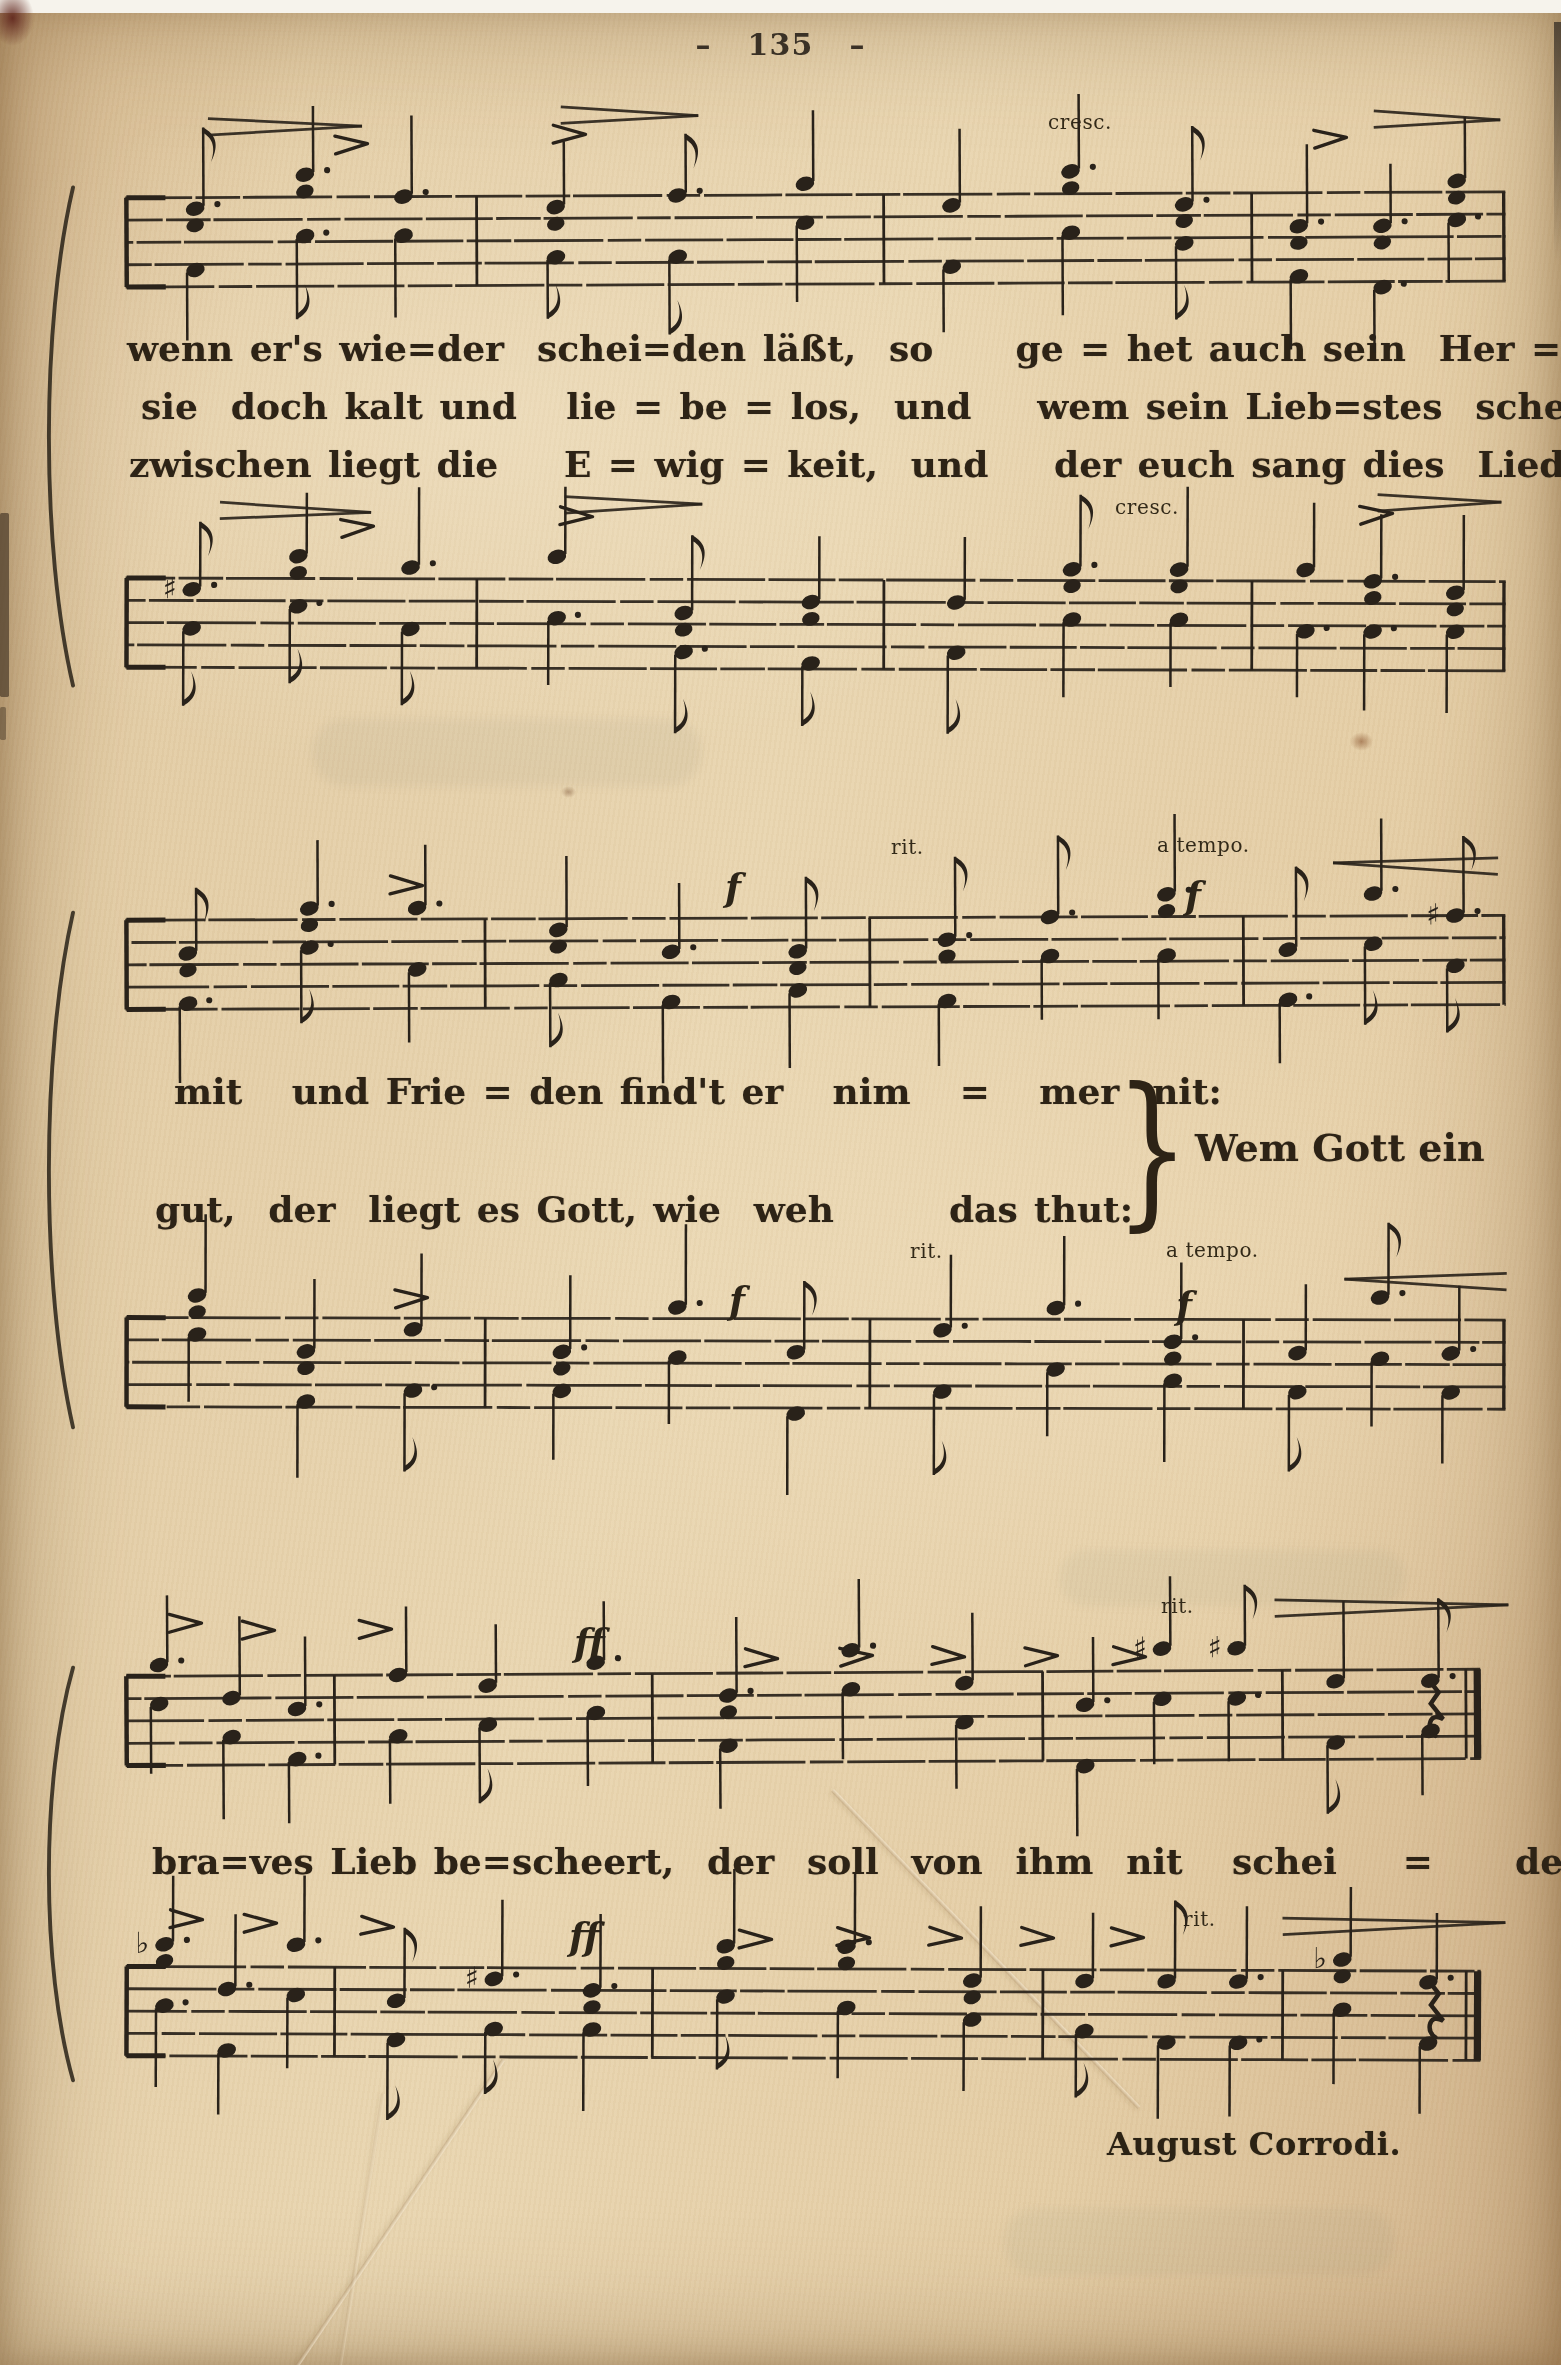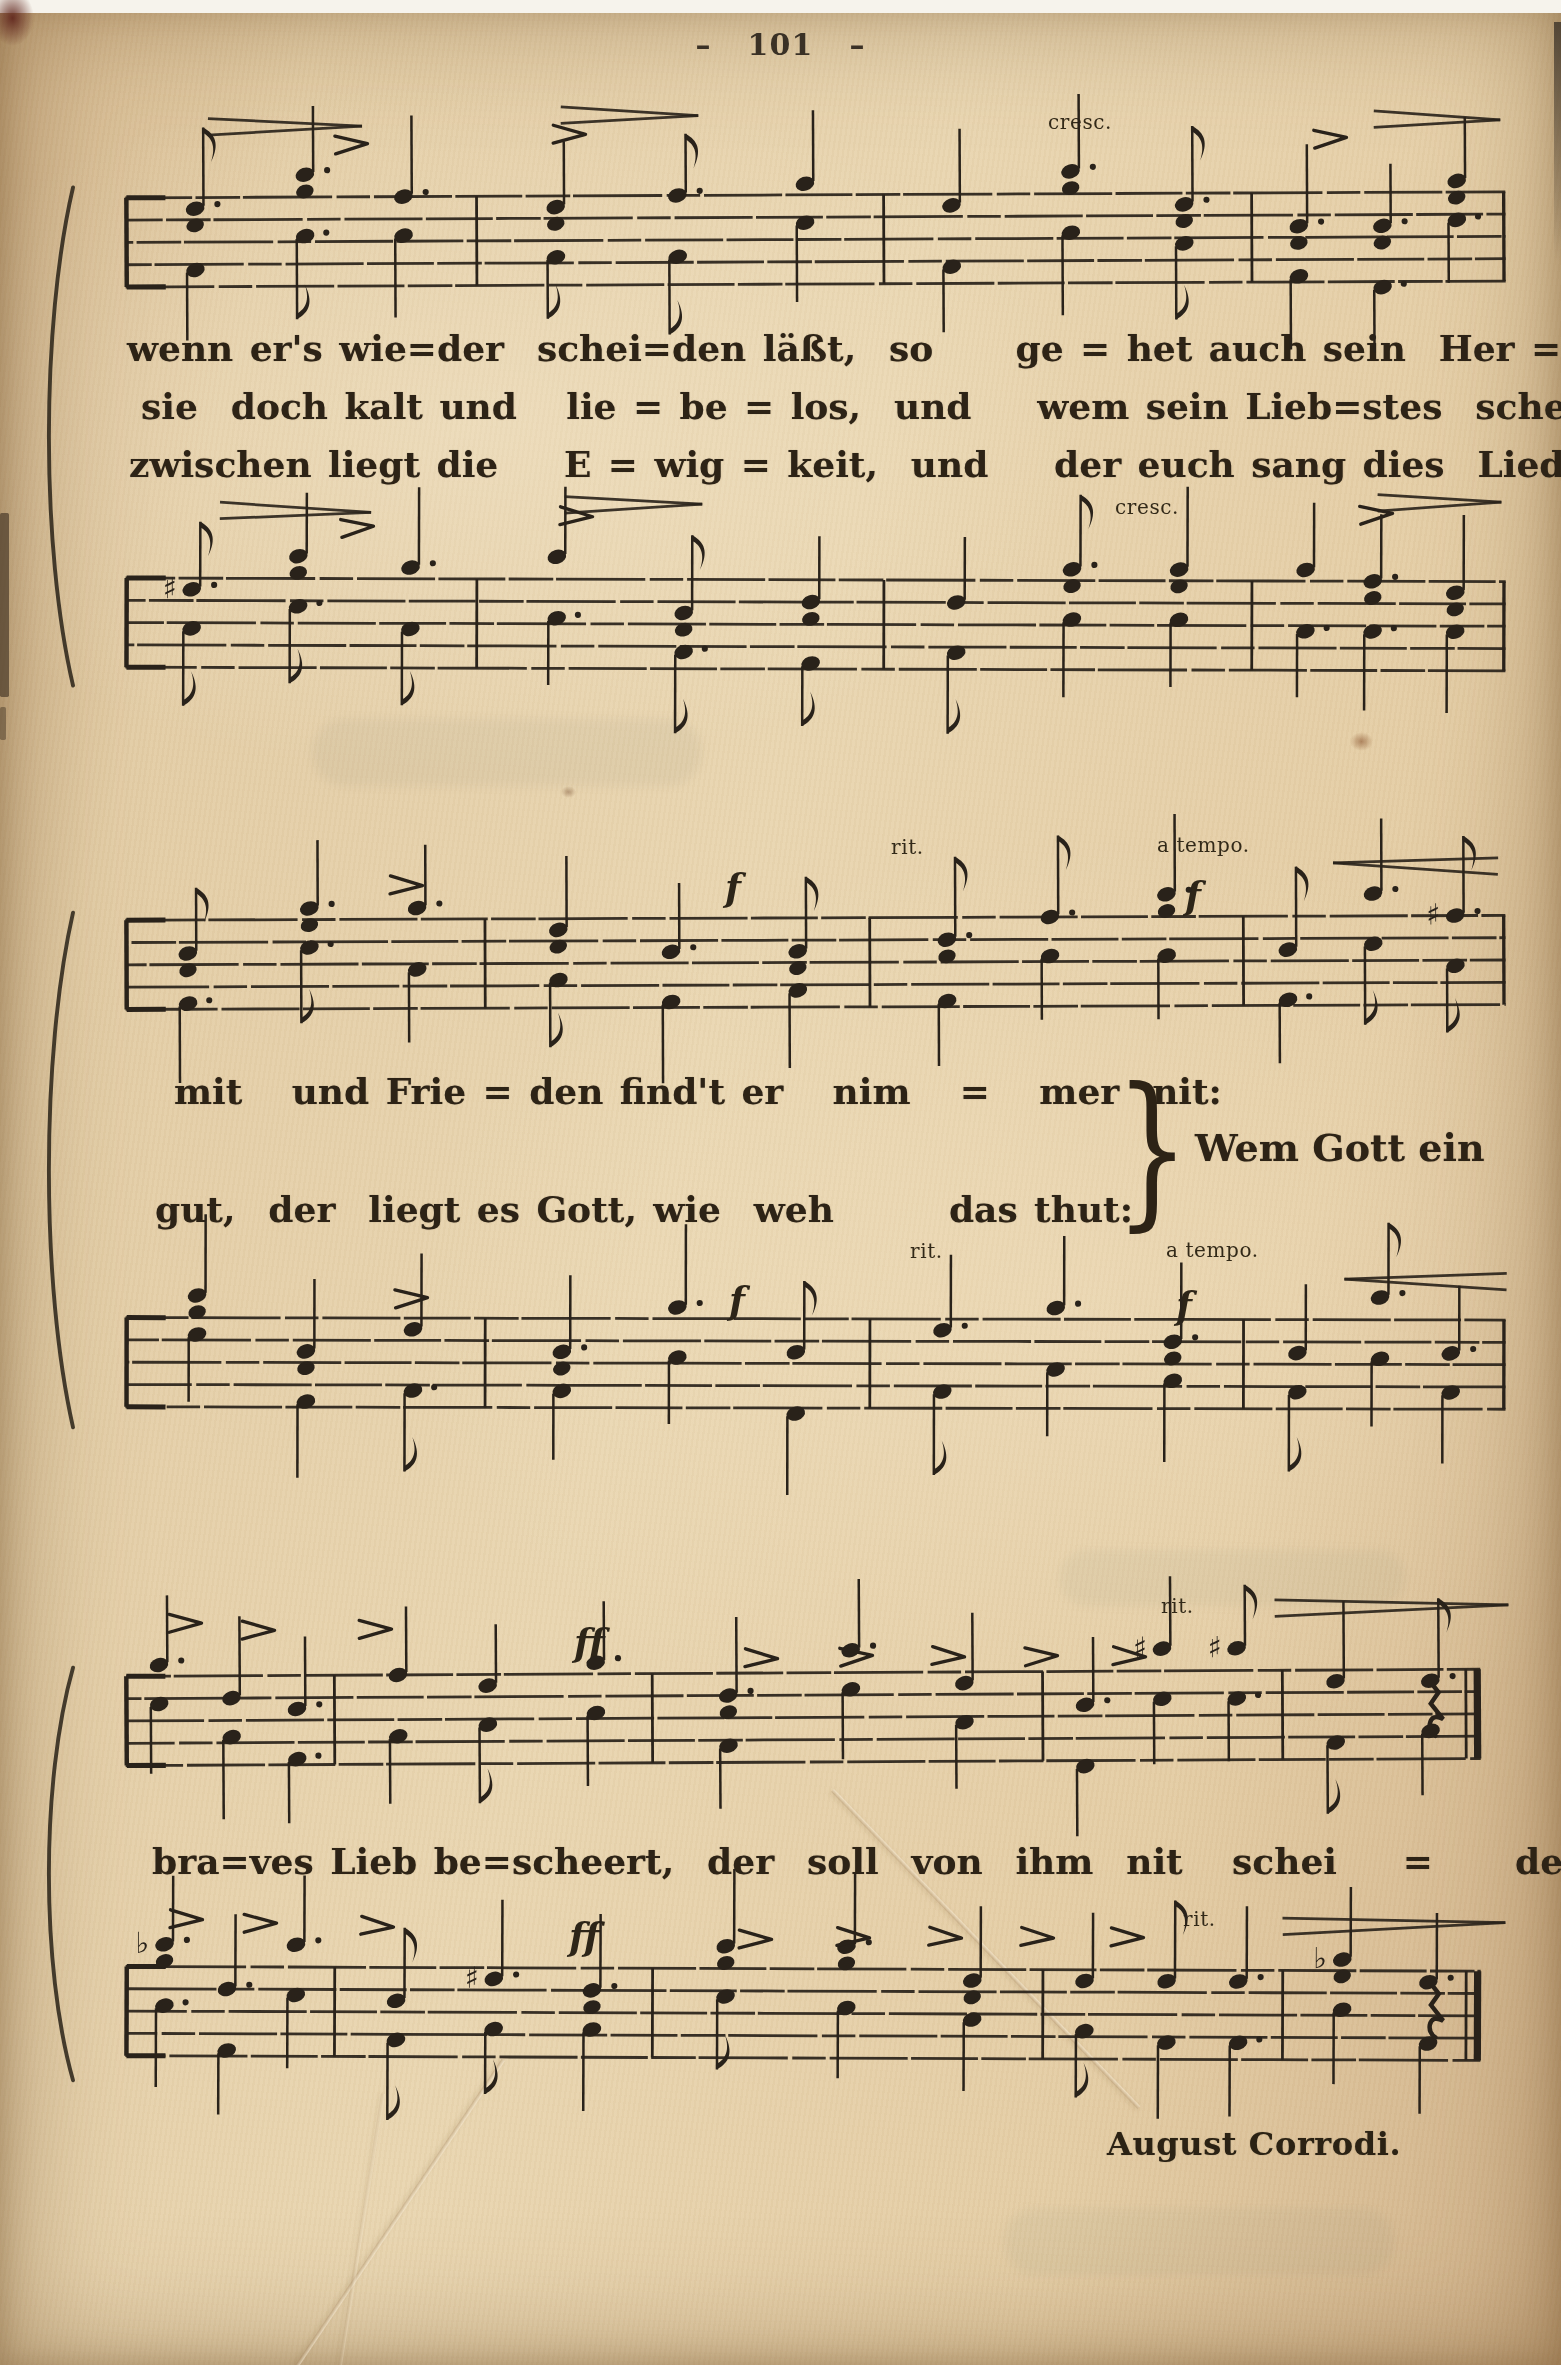--- a/index.html
+++ b/index.html
@@ -52,21 +52,21 @@
   <div class="stain" style="left:1060px;top:1550px;width:346px;height:56px;border-radius:33px;
               background:rgba(110,120,100,.06);filter:blur(4.5px)"></div>
   <div class="stain" style="left:1004px;top:2208px;width:390px;height:67px;border-radius:33px;
               background:rgba(110,120,100,.06);filter:blur(4.5px)"></div>
   <div class="crease" style="left:834px;top:1789px;width:441px;transform:rotate(46deg)"></div>
   <div class="crease" style="left:505px;top:2061px;width:371px;transform:rotate(124deg)"></div>
   <div class="crease" style="left:385px;top:2094px;width:279px;transform:rotate(99deg);opacity:.5"></div>
 
   <div class="abs pagenum" style="left:613px;top:27px;width:335px;justify-content:center">
     <span>–</span>
-    <span>101</span>
+    <span>135</span>
     <span>–</span>
   </div>
 
   <span class="abs mk" style="left:1048px;top:110px">cresc.</span>
   <span class="abs mk" style="left:1115px;top:495px">cresc.</span>
   <span class="abs mk" style="left:891px;top:835px">rit.</span>
   <span class="abs mk" style="left:1157px;top:833px">a tempo.</span>
   <span class="abs dyn" style="left:725px;top:865px">f</span>
   <span class="abs dyn" style="left:1185px;top:873px">f</span>
   <span class="abs mk" style="left:910px;top:1239px">rit.</span>

